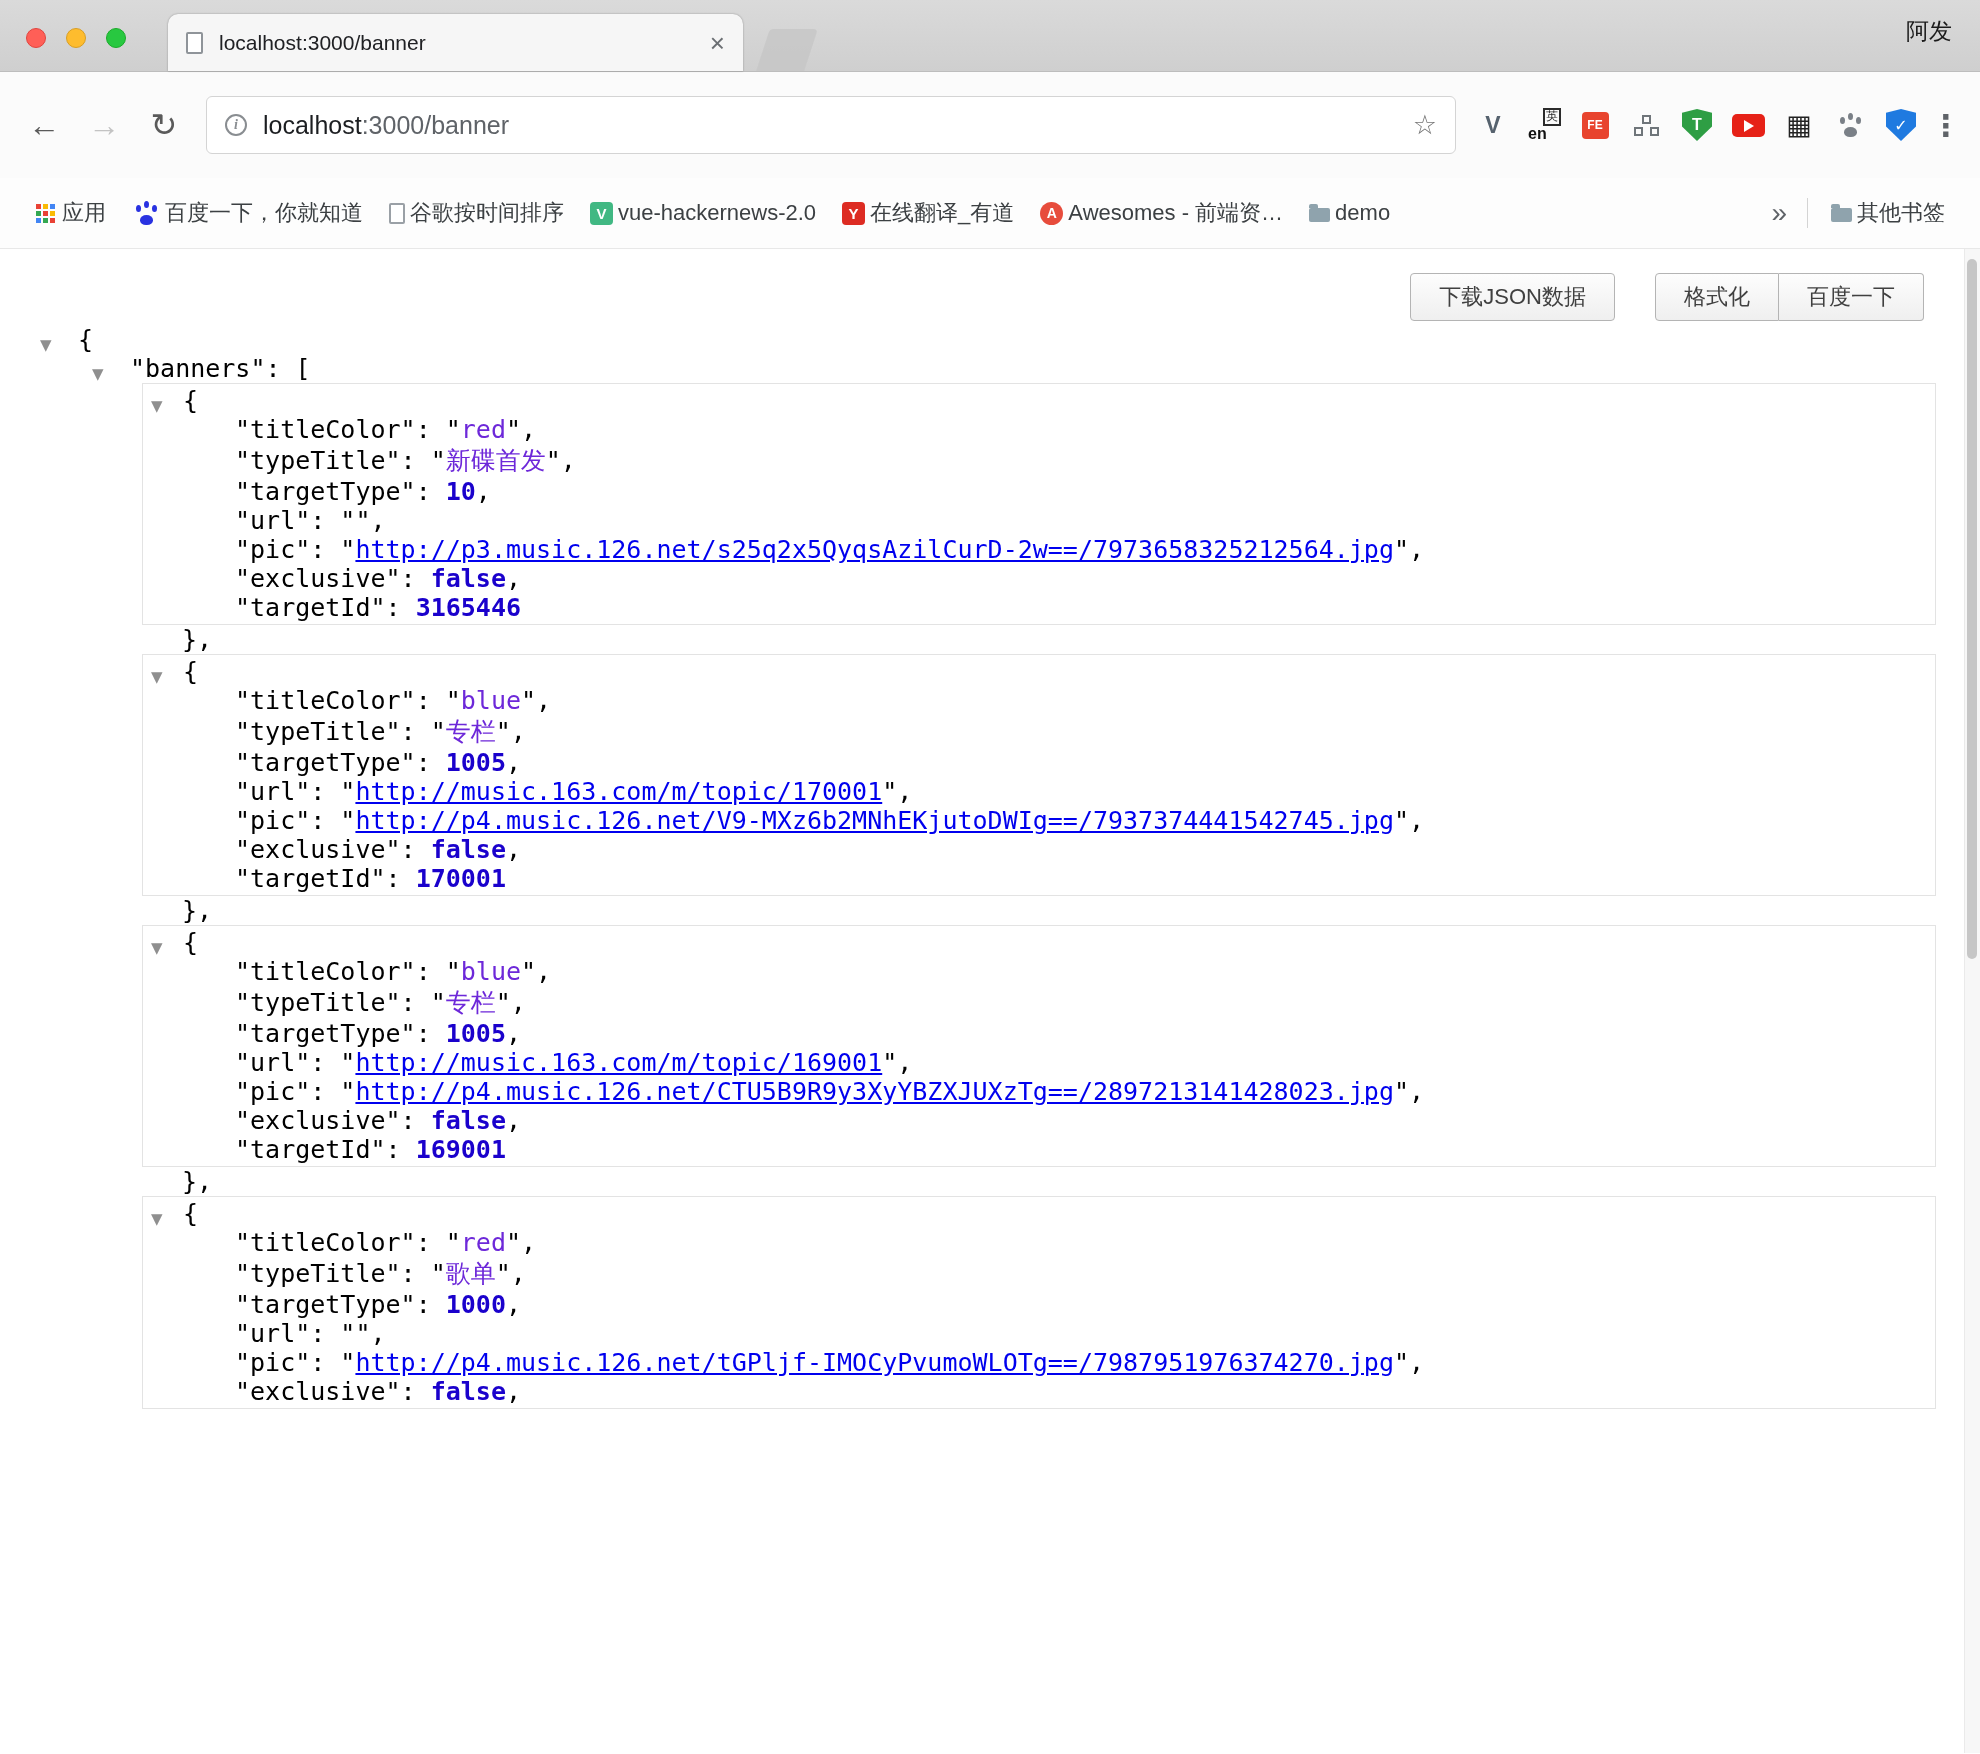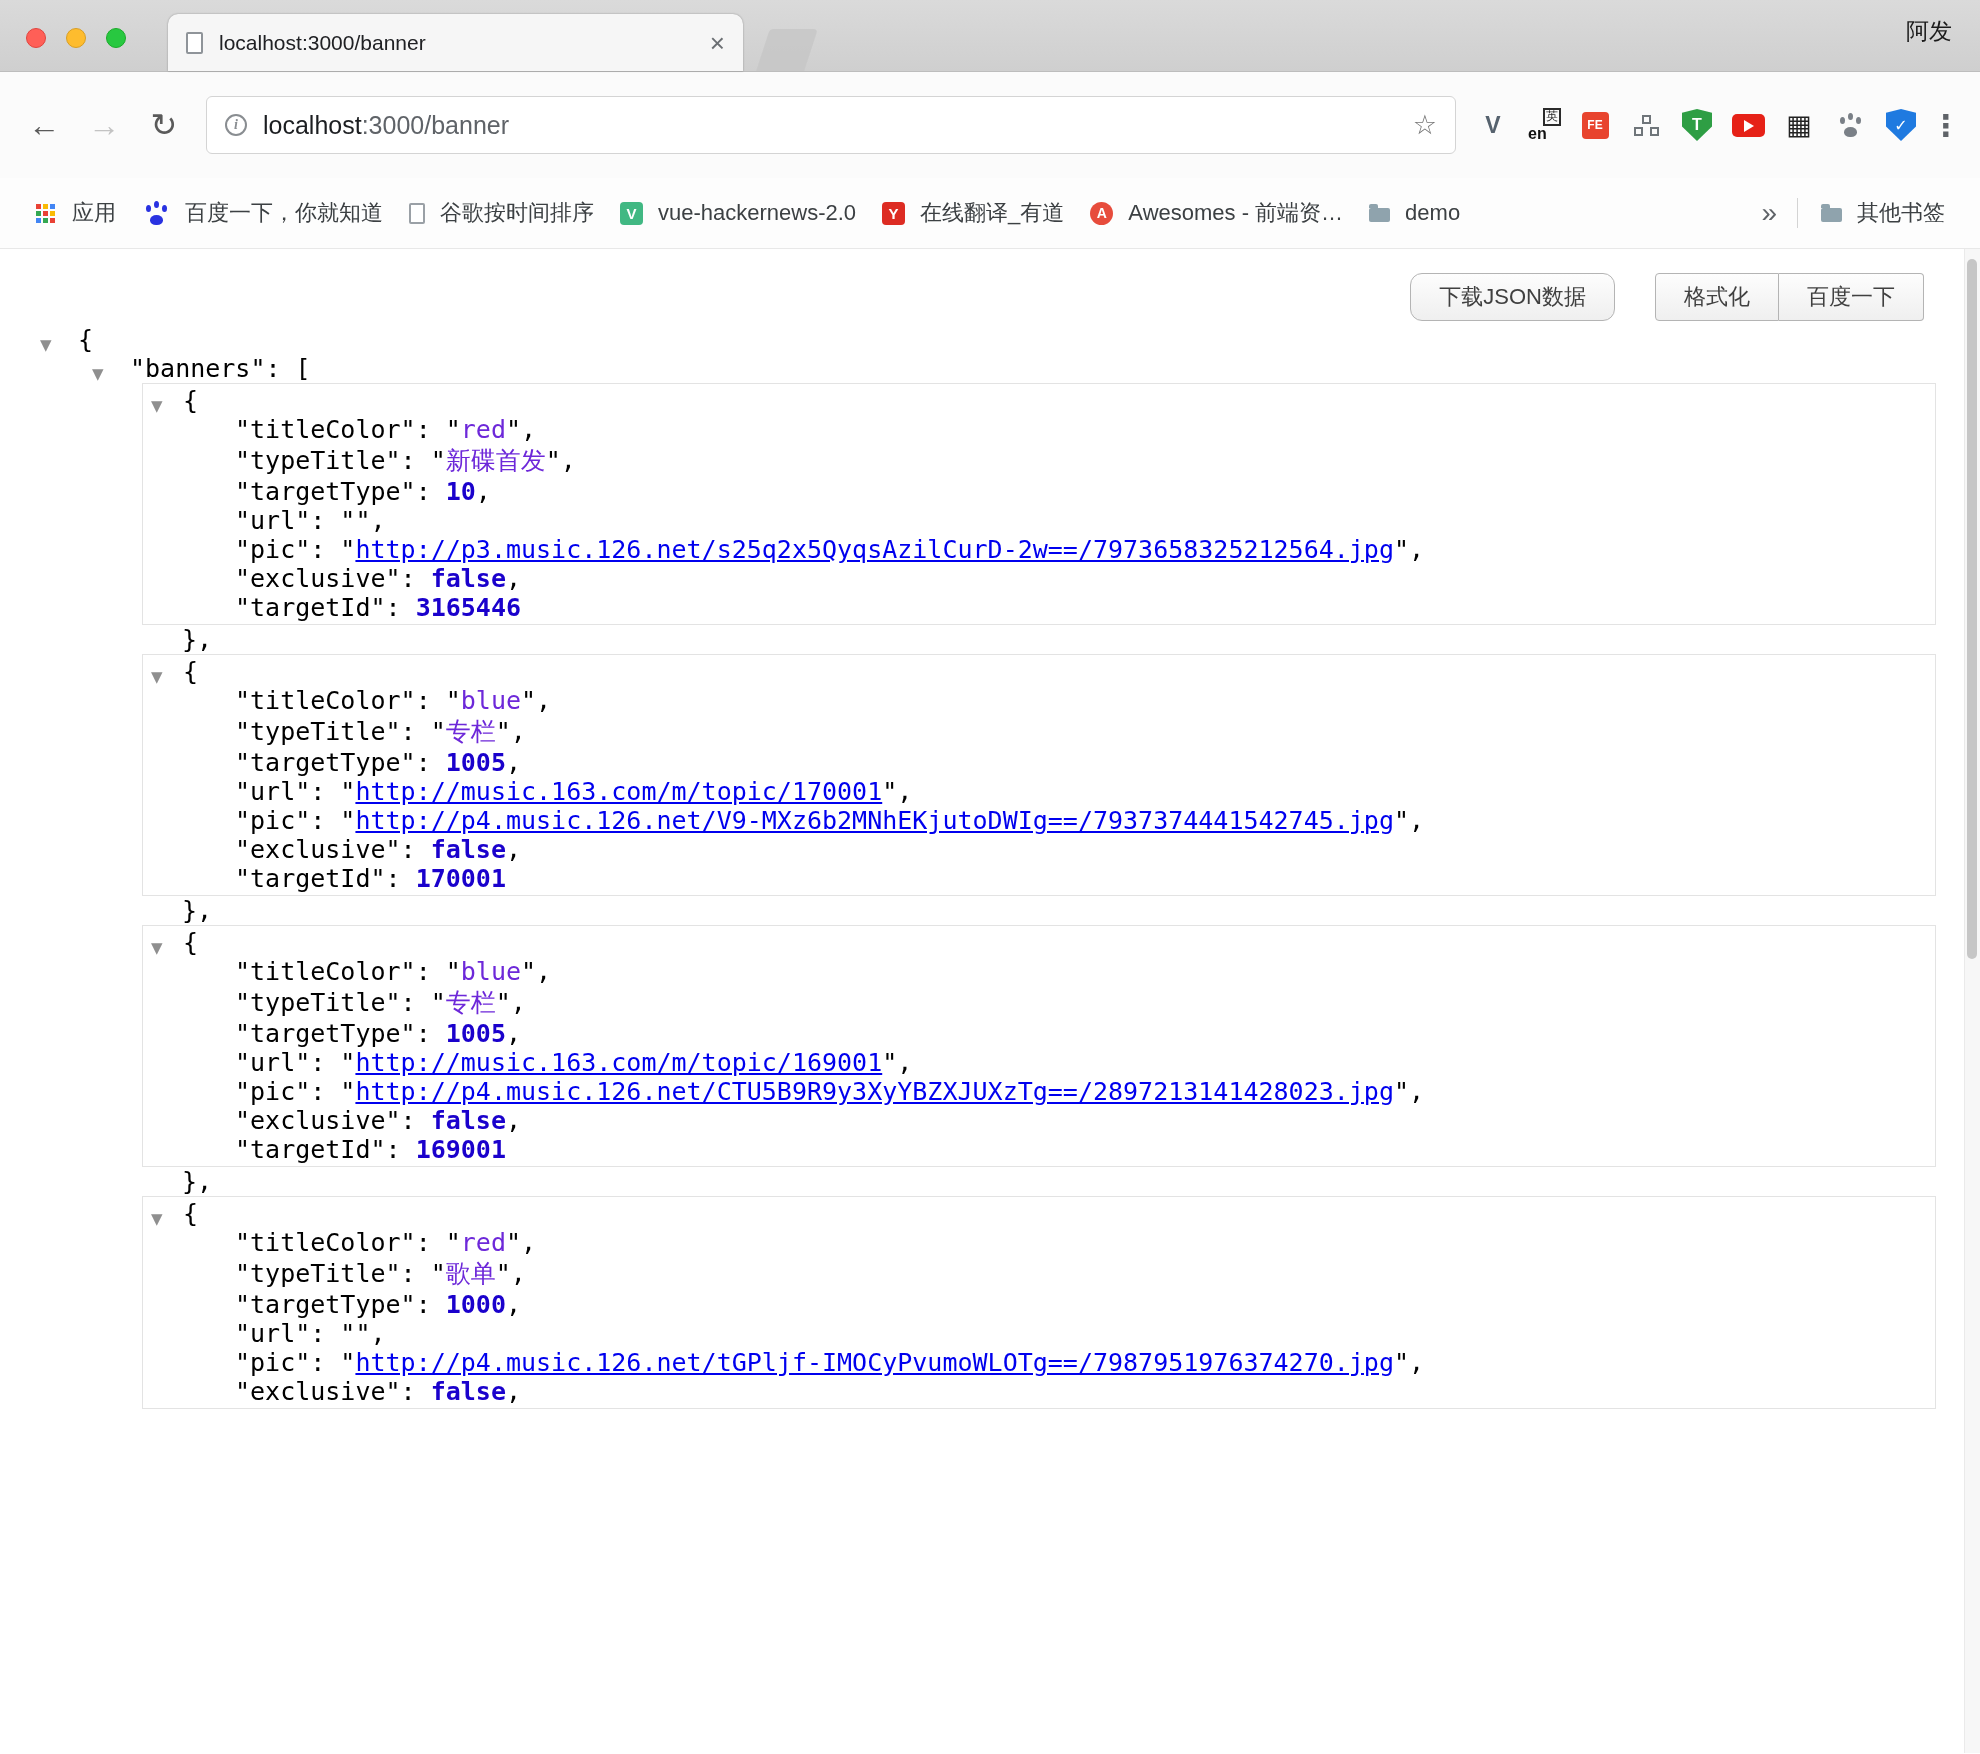--- a/index.html
+++ b/index.html
@@ -72,21 +72,21 @@
   .paw::after { content:""; position:absolute; left:12px; top:1px; width:5px; height:7px;
     border-radius:50%; background:#7a8087; box-shadow:-8px 4px 0 #7a8087, 8px 4px 0 #7a8087; }
   .paw.blue::before { background:#2932e1; }
   .paw.blue::after { background:#2932e1; box-shadow:-8px 4px 0 #2932e1, 8px 4px 0 #2932e1; }
   .menu-dots { font-size:30px; font-weight:bold; color:#5f6368; width:36px; text-align:center;
     margin-left:10px; flex:none; cursor:pointer; }
 
   
   .bookmarks { height:71px; background:#fdfdfd; border-bottom:1px solid #e8e8e8;
     display:flex; align-items:center; padding:0 22px; }
-  .bm-item { display:flex; align-items:center; gap:15px; padding:0 13px; height:46px;
+  .bm-item { display:flex; align-items:center; gap:5px; padding:0 13px; height:46px;
     border-radius:5px; cursor:pointer; flex:none; }
   .bm-label { font-size:22px; color:#3c4043; white-space:nowrap; }
   .apps-wrap { width:22px; height:22px; display:flex; align-items:flex-start; padding:2px 0 0 1px; }
   .apps-grid { width:5px; height:5px; background:#e94235;
     box-shadow:7px 0 0 #fabb05, 14px 0 0 #4285f4,
                0 7px 0 #34a853, 7px 7px 0 #e94235, 14px 7px 0 #fabb05,
                0 14px 0 #4285f4, 7px 14px 0 #34a853, 14px 14px 0 #e94235; }
   .doc-icon-sm { width:16px; height:21px; border:2px solid #9aa0a6; border-radius:2px; background:#fff; }
   .badge-sq { width:23px; height:23px; border-radius:4px; color:#fff; font-weight:bold;
     font-size:15px; display:flex; align-items:center; justify-content:center; }
@@ -100,21 +100,21 @@
     background:#8fa3ad; border-radius:2px 2px 0 0; }
   .bm-spacer { flex:1; }
   .bm-overflow { font-size:28px; color:#5f6368; padding:0 10px; cursor:pointer; flex:none; }
   .bm-divider { width:1px; height:30px; background:#d4d4d4; margin:0 10px; flex:none; }
 
   
   .pagebody { position:relative; height:1504px; background:#fff; overflow:hidden; }
   .actions { display:flex; justify-content:flex-end; align-items:center;
     padding:24px 56px 0 0; gap:24px; }
   .btn { height:48px; padding:0 28px; font-size:22px; color:#404040;
-    background:linear-gradient(#fdfdfd,#efefef); border:1px solid #b4b4b4; border-radius:12px;
+    background:linear-gradient(#fdfdfd,#efefef); border:1px solid #b4b4b4; border-radius:4px;
     display:flex; align-items:center; cursor:pointer; }
   .btn-group { display:flex;margin-left:16px; }
   .btn-group .btn:first-child { border-radius:4px 0 0 4px; }
   .btn-group .btn:last-child { border-radius:0 4px 4px 0; border-left:none; }
 
   
   .json-tree { margin-top:4px; }
   .ln { position:relative; line-height:41px; white-space:pre; color:#000;
     font:25px "DejaVu Sans Mono","Liberation Mono",monospace; }
   .tri { position:absolute; font-family:"DejaVu Sans",sans-serif; font-size:15px;

